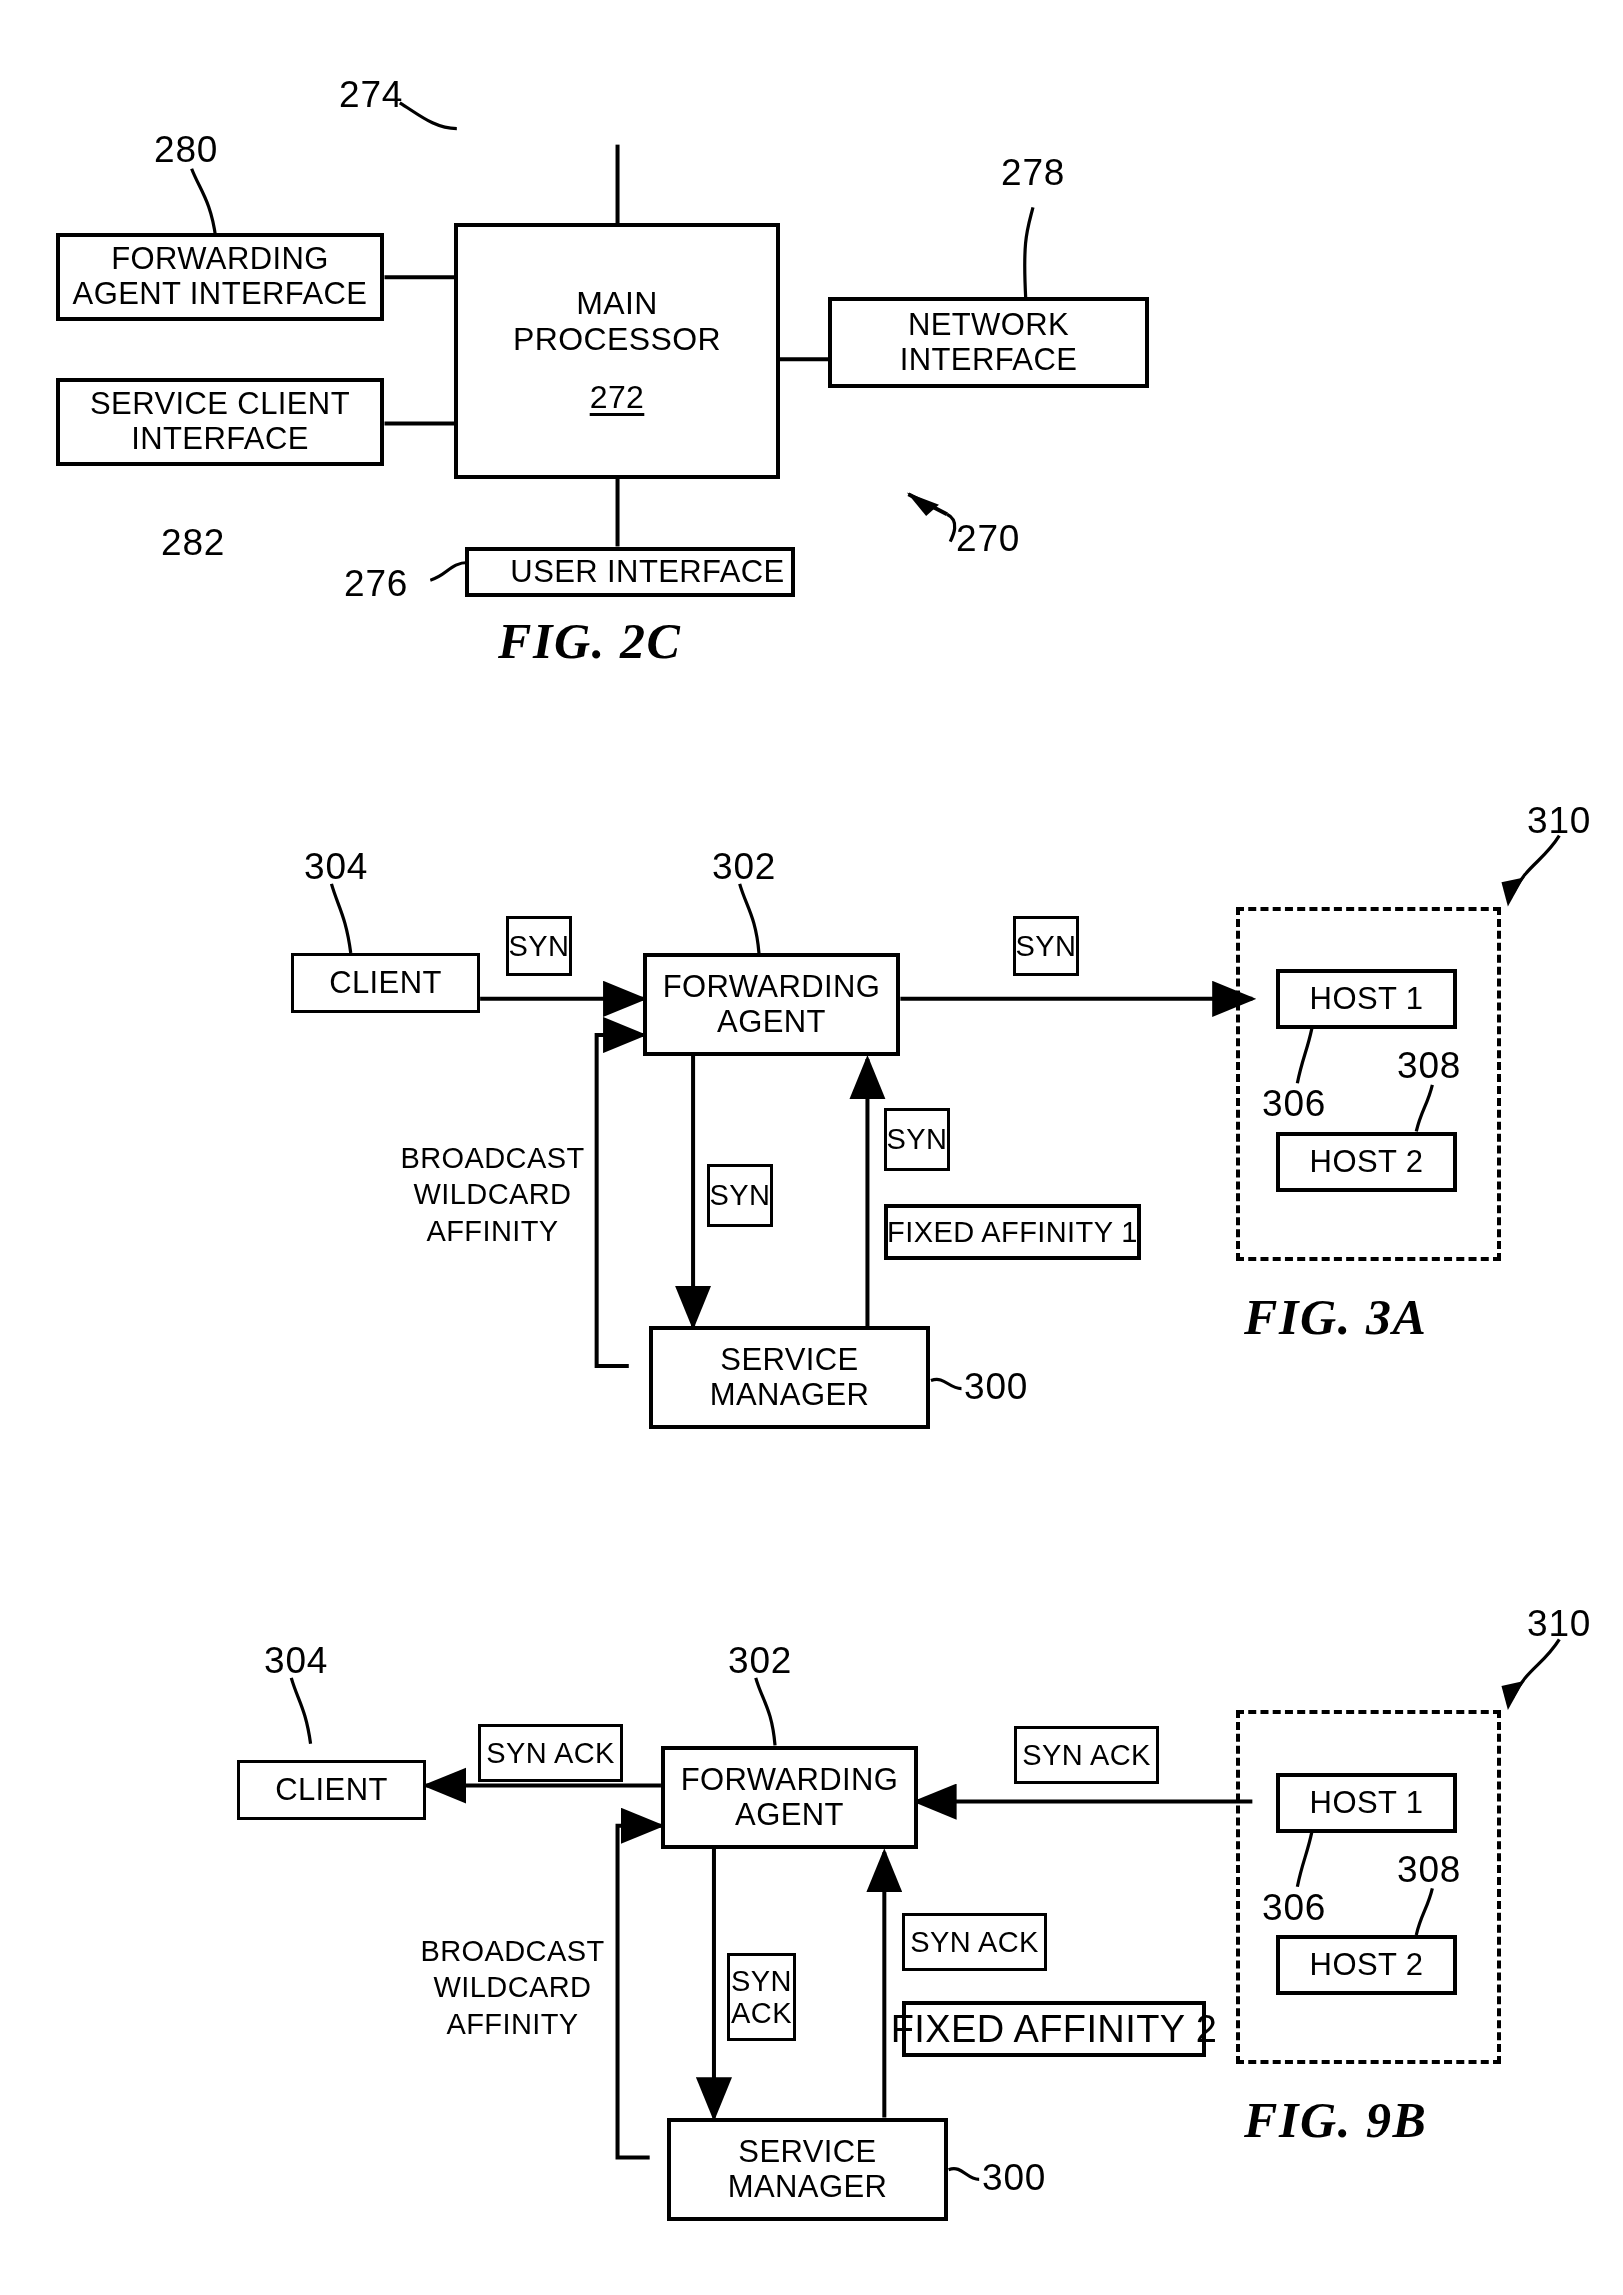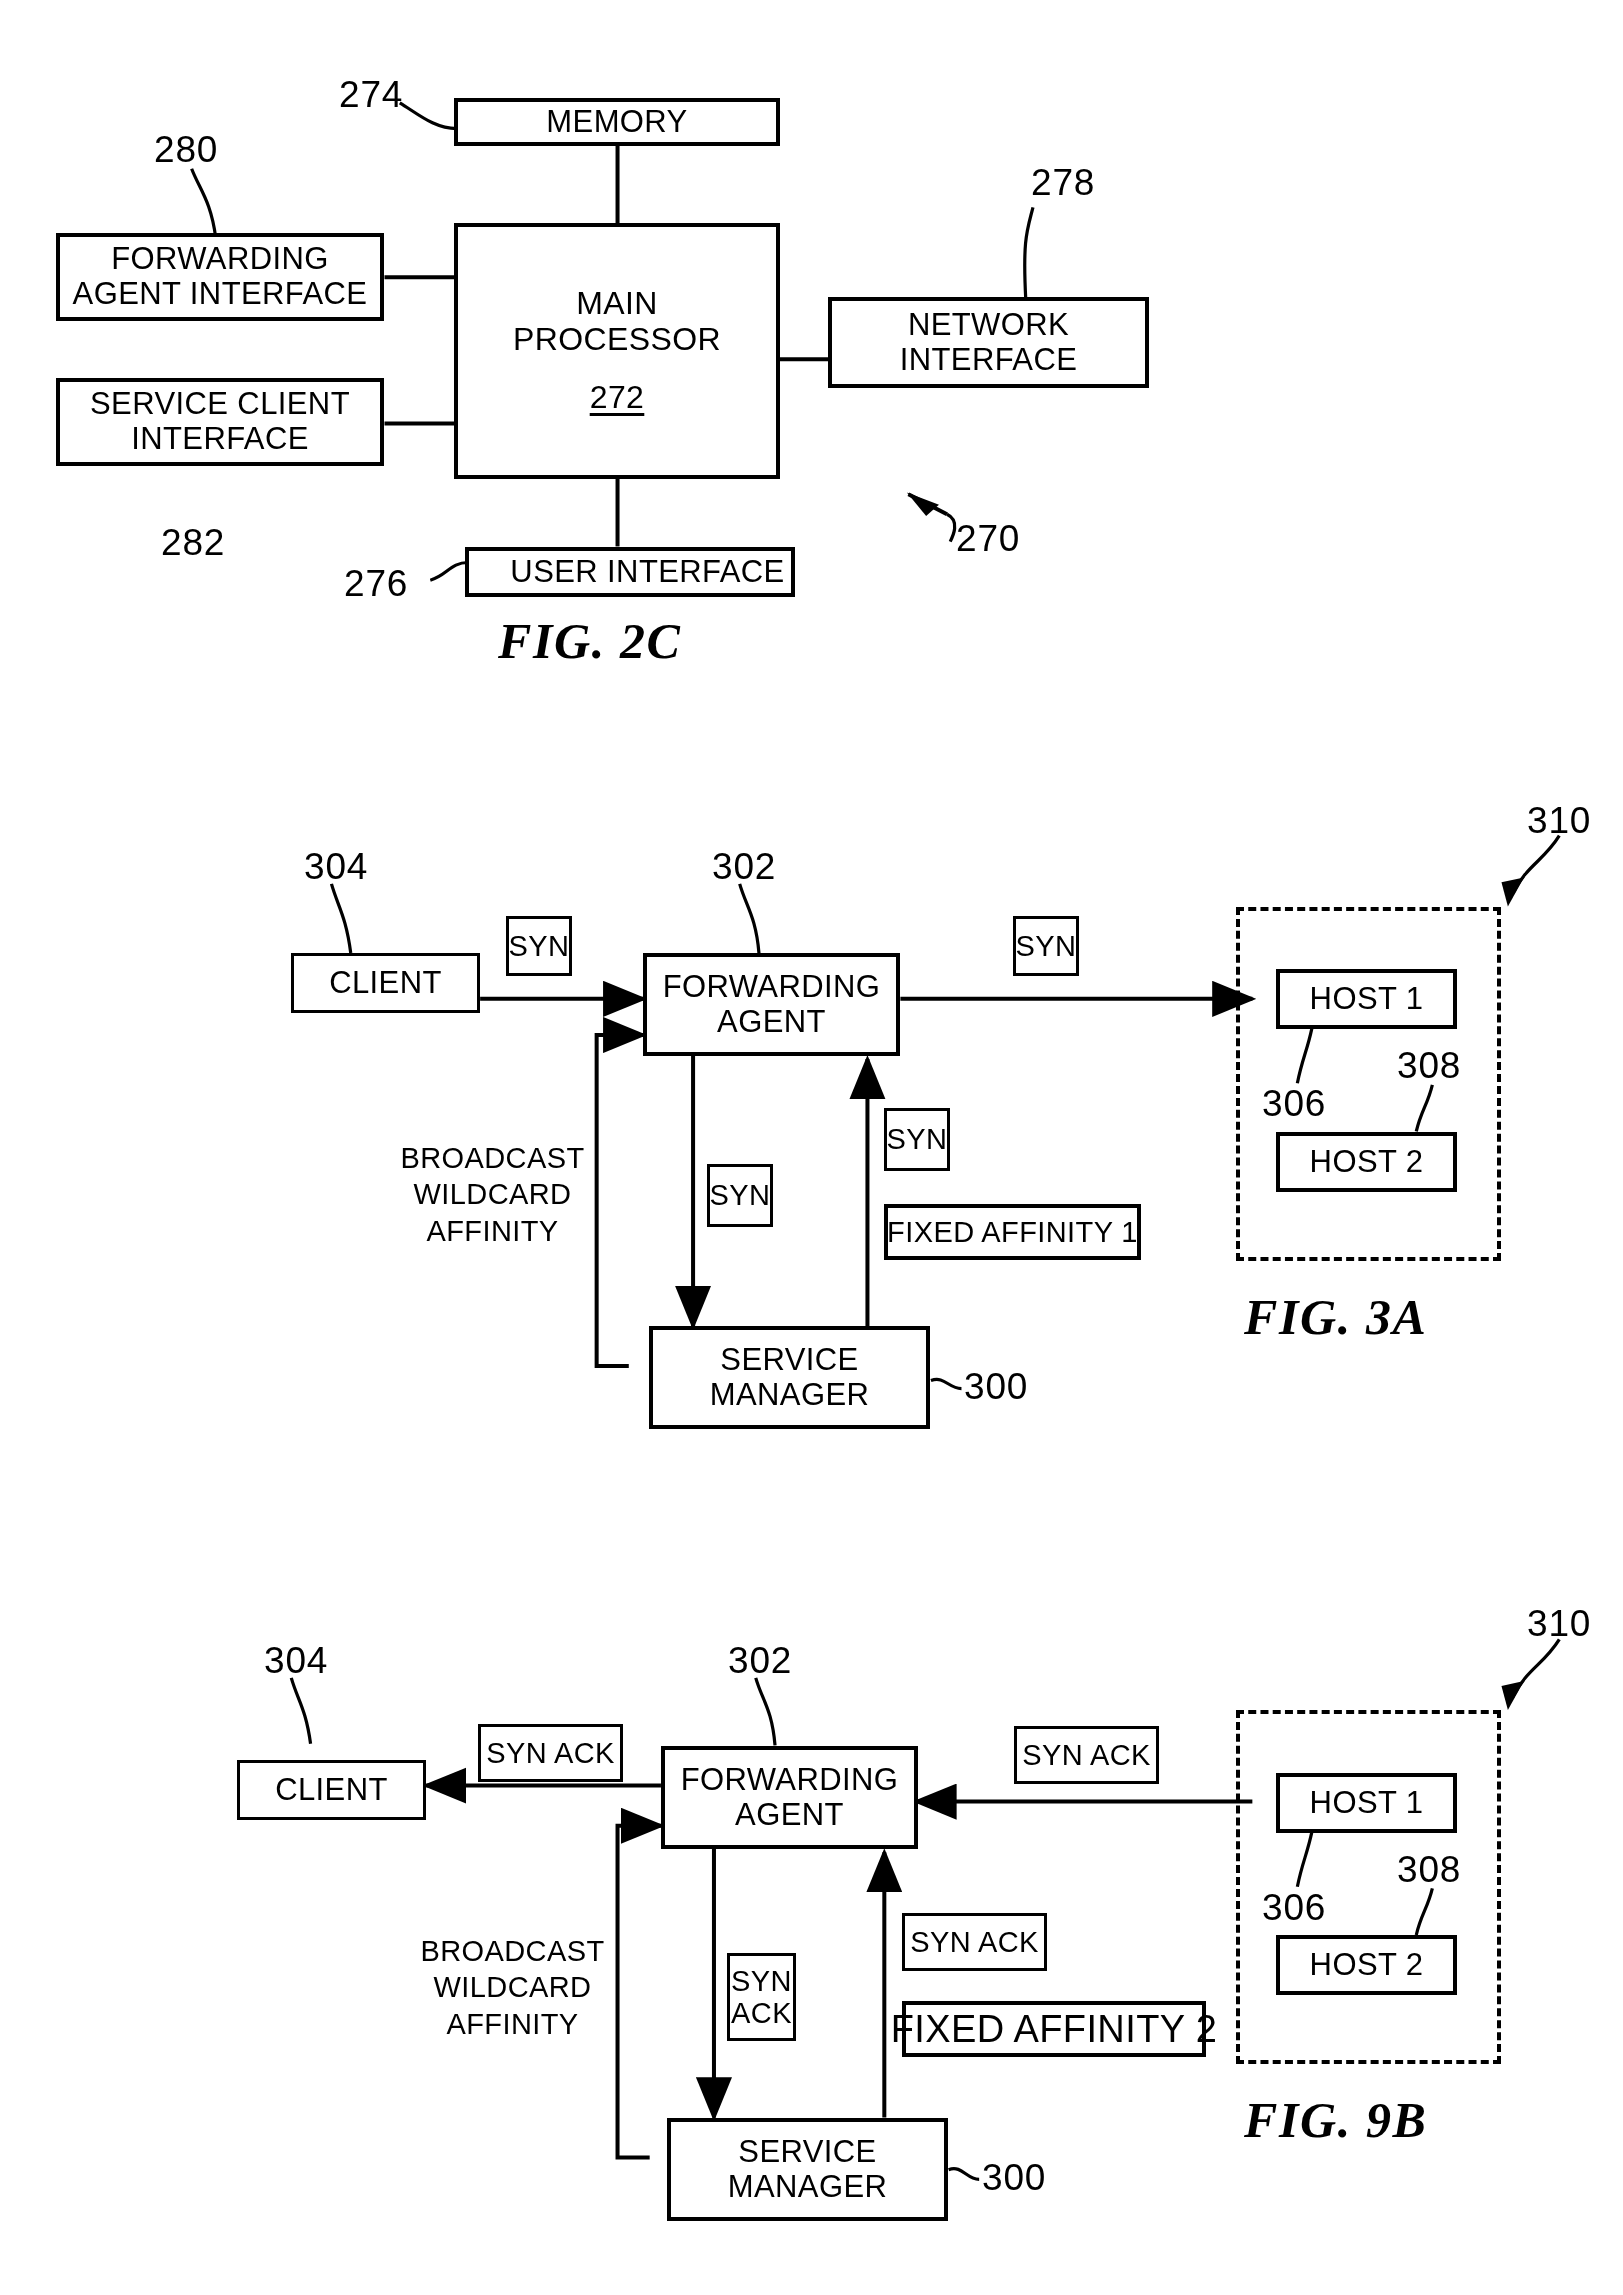--- a/index.html
+++ b/index.html
@@ -169,23 +169,20 @@
     <path d="M 1940 2040 C 1920 2072, 1900 2076, 1882 2112" stroke="#000" stroke-width="4" fill="none"></path>
     <polygon points="1876,2128 1896,2092 1868,2098" fill="#000"></polygon>
 
     <path d="M 1632 2280 C 1626 2308, 1620 2318, 1614 2348" stroke="#000" stroke-width="4" fill="none"></path>
 
     <path d="M 1782 2350 C 1776 2375, 1768 2382, 1762 2408" stroke="#000" stroke-width="4" fill="none"></path>
 
     <path d="M 1180 2700 C 1197 2694, 1202 2712, 1218 2712" stroke="#000" stroke-width="4" fill="none"></path>
   </svg>
 
-  <div class="box" style="left:454px; top:98px; width:326px; height:48px; font-size:31px;">
-    <span class="box-line">MEMORY</span>
-  </div>
   <div class="ref" style="left:339px; top:74px;">274</div>
 
   <div class="box" style="left:56px; top:233px; width:328px; height:88px; font-size:31px;">
     <span class="box-line">FORWARDING</span>
     <span class="box-line">AGENT INTERFACE</span>
   </div>
   <div class="ref" style="left:154px; top:129px;">280</div>
 
   <div class="box" style="left:56px; top:378px; width:328px; height:88px; font-size:31px;">
     <span class="box-line">SERVICE CLIENT</span>
@@ -196,21 +193,21 @@
   <div class="box" style="left:454px; top:223px; width:326px; height:256px; font-size:32px;">
     <span class="box-line">MAIN</span>
     <span class="box-line">PROCESSOR</span>
     <span class="box-line underlined" style="margin-top:22px;">272</span>
   </div>
 
   <div class="box" style="left:828px; top:297px; width:321px; height:91px; font-size:31px;">
     <span class="box-line">NETWORK</span>
     <span class="box-line">INTERFACE</span>
   </div>
-  <div class="ref" style="left:1001px; top:162px;margin-left:30px;">278</div>
+  <div class="ref" style="left:1001px; top:152px;">278</div>
 
   <div class="box" style="left:465px; top:547px; width:330px; height:50px; font-size:31px;padding-left:35px;">
     <span class="box-line">USER INTERFACE</span>
   </div>
   <div class="ref" style="left:344px; top:563px;">276</div>
 
   <div class="ref" style="left:956px; top:518px;">270</div>
 
   <div class="figcap" style="left:498px; top:612px;">FIG. 2C</div>
 

